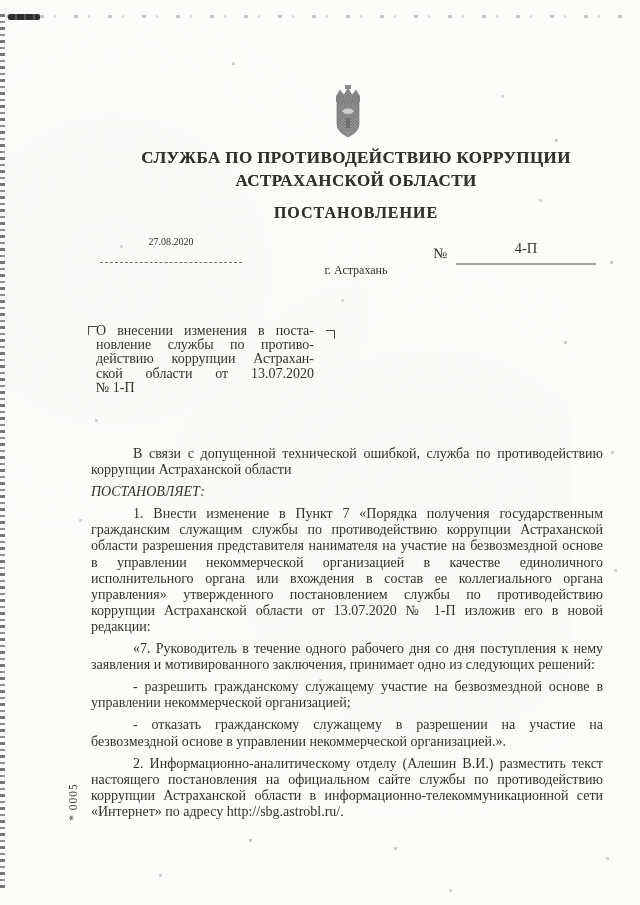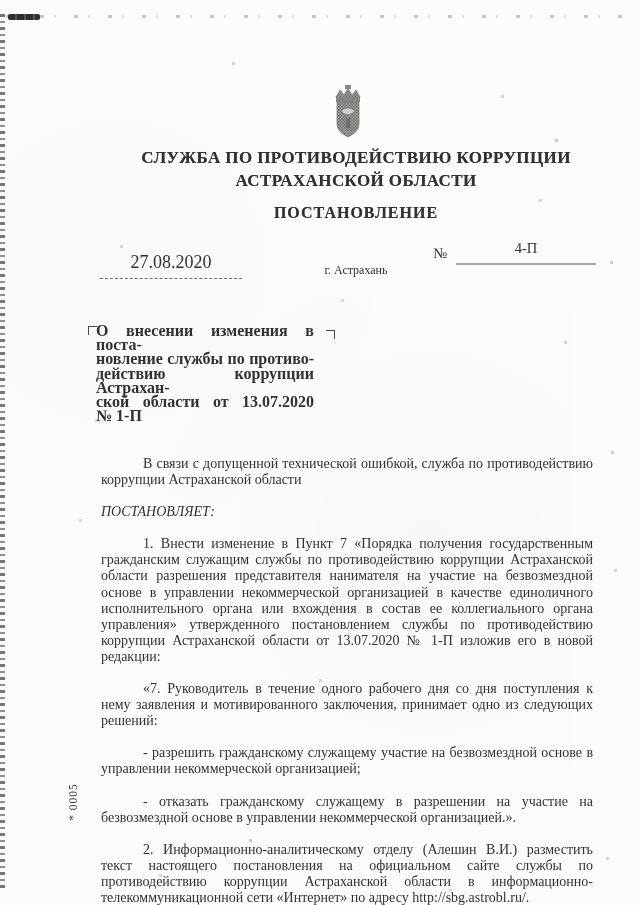--- a/index.html
+++ b/index.html
@@ -56,51 +56,51 @@
     font-size: 17px; line-height: 23px; letter-spacing: .4px;
     text-shadow: 0 0 .5px rgba(40,40,40,.6);
   }
   .doctype {
     position: absolute; left: 110px; top: 204px; width: 492px;
     text-align: center; font-weight: bold; font-size: 16px; letter-spacing: 1px;
     text-shadow: 0 0 .5px rgba(40,40,40,.6);
   }
   
   .date-field {
-    position: absolute; left: 100px; top: 252px; width: 142px; height: 27px;
-    text-align: center; font-size: 18px;
+    position: absolute; left: 100px; top: 236px; width: 142px; height: 27px;
+    text-align: center; font-size: 10px;
     border-bottom: 1.6px dashed #6f6d6a;
   }
   .num-sign { position: absolute; left: 433px; top: 245px; font-size: 14.5px; }
   .num-field {
     position: absolute; left: 456px; top: 240px; width: 140px; height: 25px;
     text-align: center; font-size: 14.5px;
     border-bottom: 2px solid #a9a7a3;
   }
   .place {
     position: absolute; left: 110px; top: 263px; width: 492px;
     text-align: center; font-size: 12px;
   }
   
   .subject {
     position: absolute; left: 96px; top: 324px; width: 218px;
-    font-size: 16px; line-height: 14.2px; font-weight: bold;
+    font-size: 14px; line-height: 14.2px;
   }
   .subject .line { text-align: justify; }
   .subject .line.stretch { text-align-last: justify; }
   .corner { position: absolute; width: 9px; height: 9px; }
   .corner-left { left: 88px; top: 326px; border-left: 1.3px solid #4a4845; border-top: 1.3px solid #4a4845; }
   .corner-right { left: 326px; top: 330px; border-right: 1.3px solid #4a4845; border-top: 1.3px solid #4a4845; }
   
   .body-text {
     position: absolute; left: 85px; top: 440px; width: 524px;
     font-size: 14px; line-height: 16.1px;
     text-align: justify;
   }
-  .body-text p { text-indent: 42px; margin: 16px; }
+  .body-text p { text-indent: 42px; margin: 6px; }
   .body-text p.no-indent { text-indent: 0; font-style: italic; }
   
   .margin-mark {
     position: absolute; left: 46px; top: 794px; width: 58px; height: 16px;
     transform: rotate(-90deg);
     font-size: 11.5px; letter-spacing: 1px; color: #3a3835;
     text-align: center; white-space: nowrap;
   }
 </style>
 </head>

